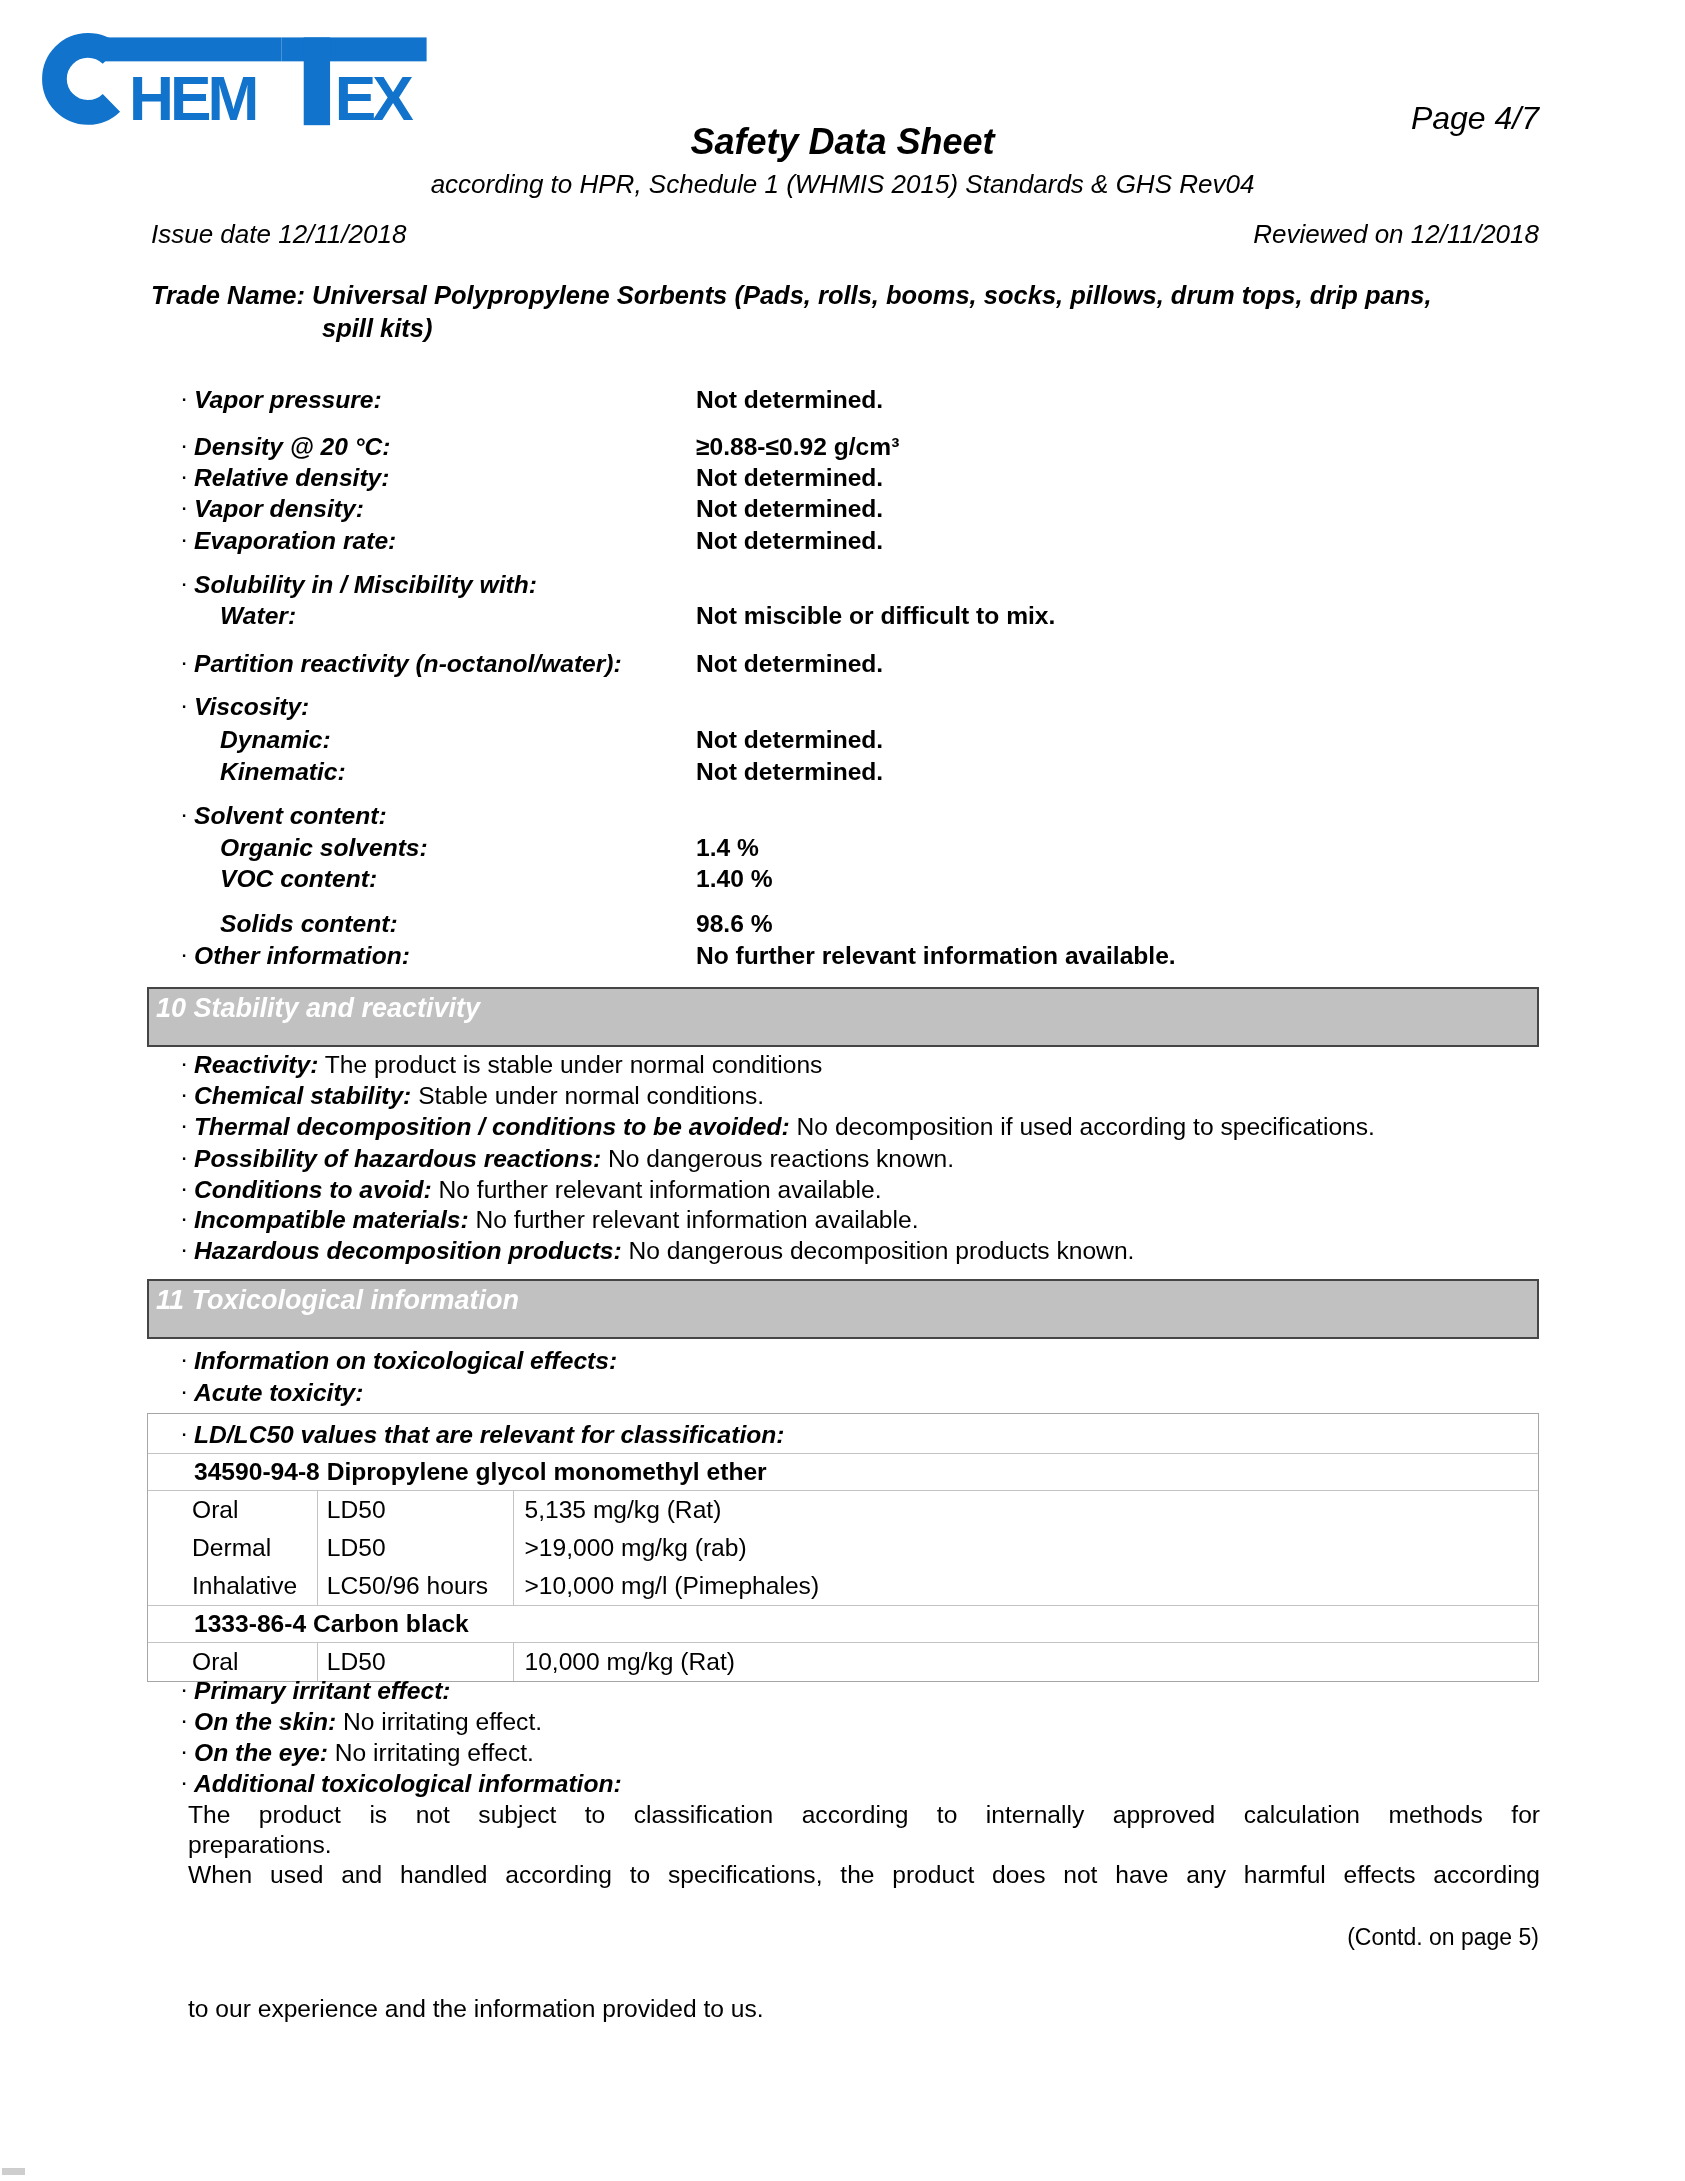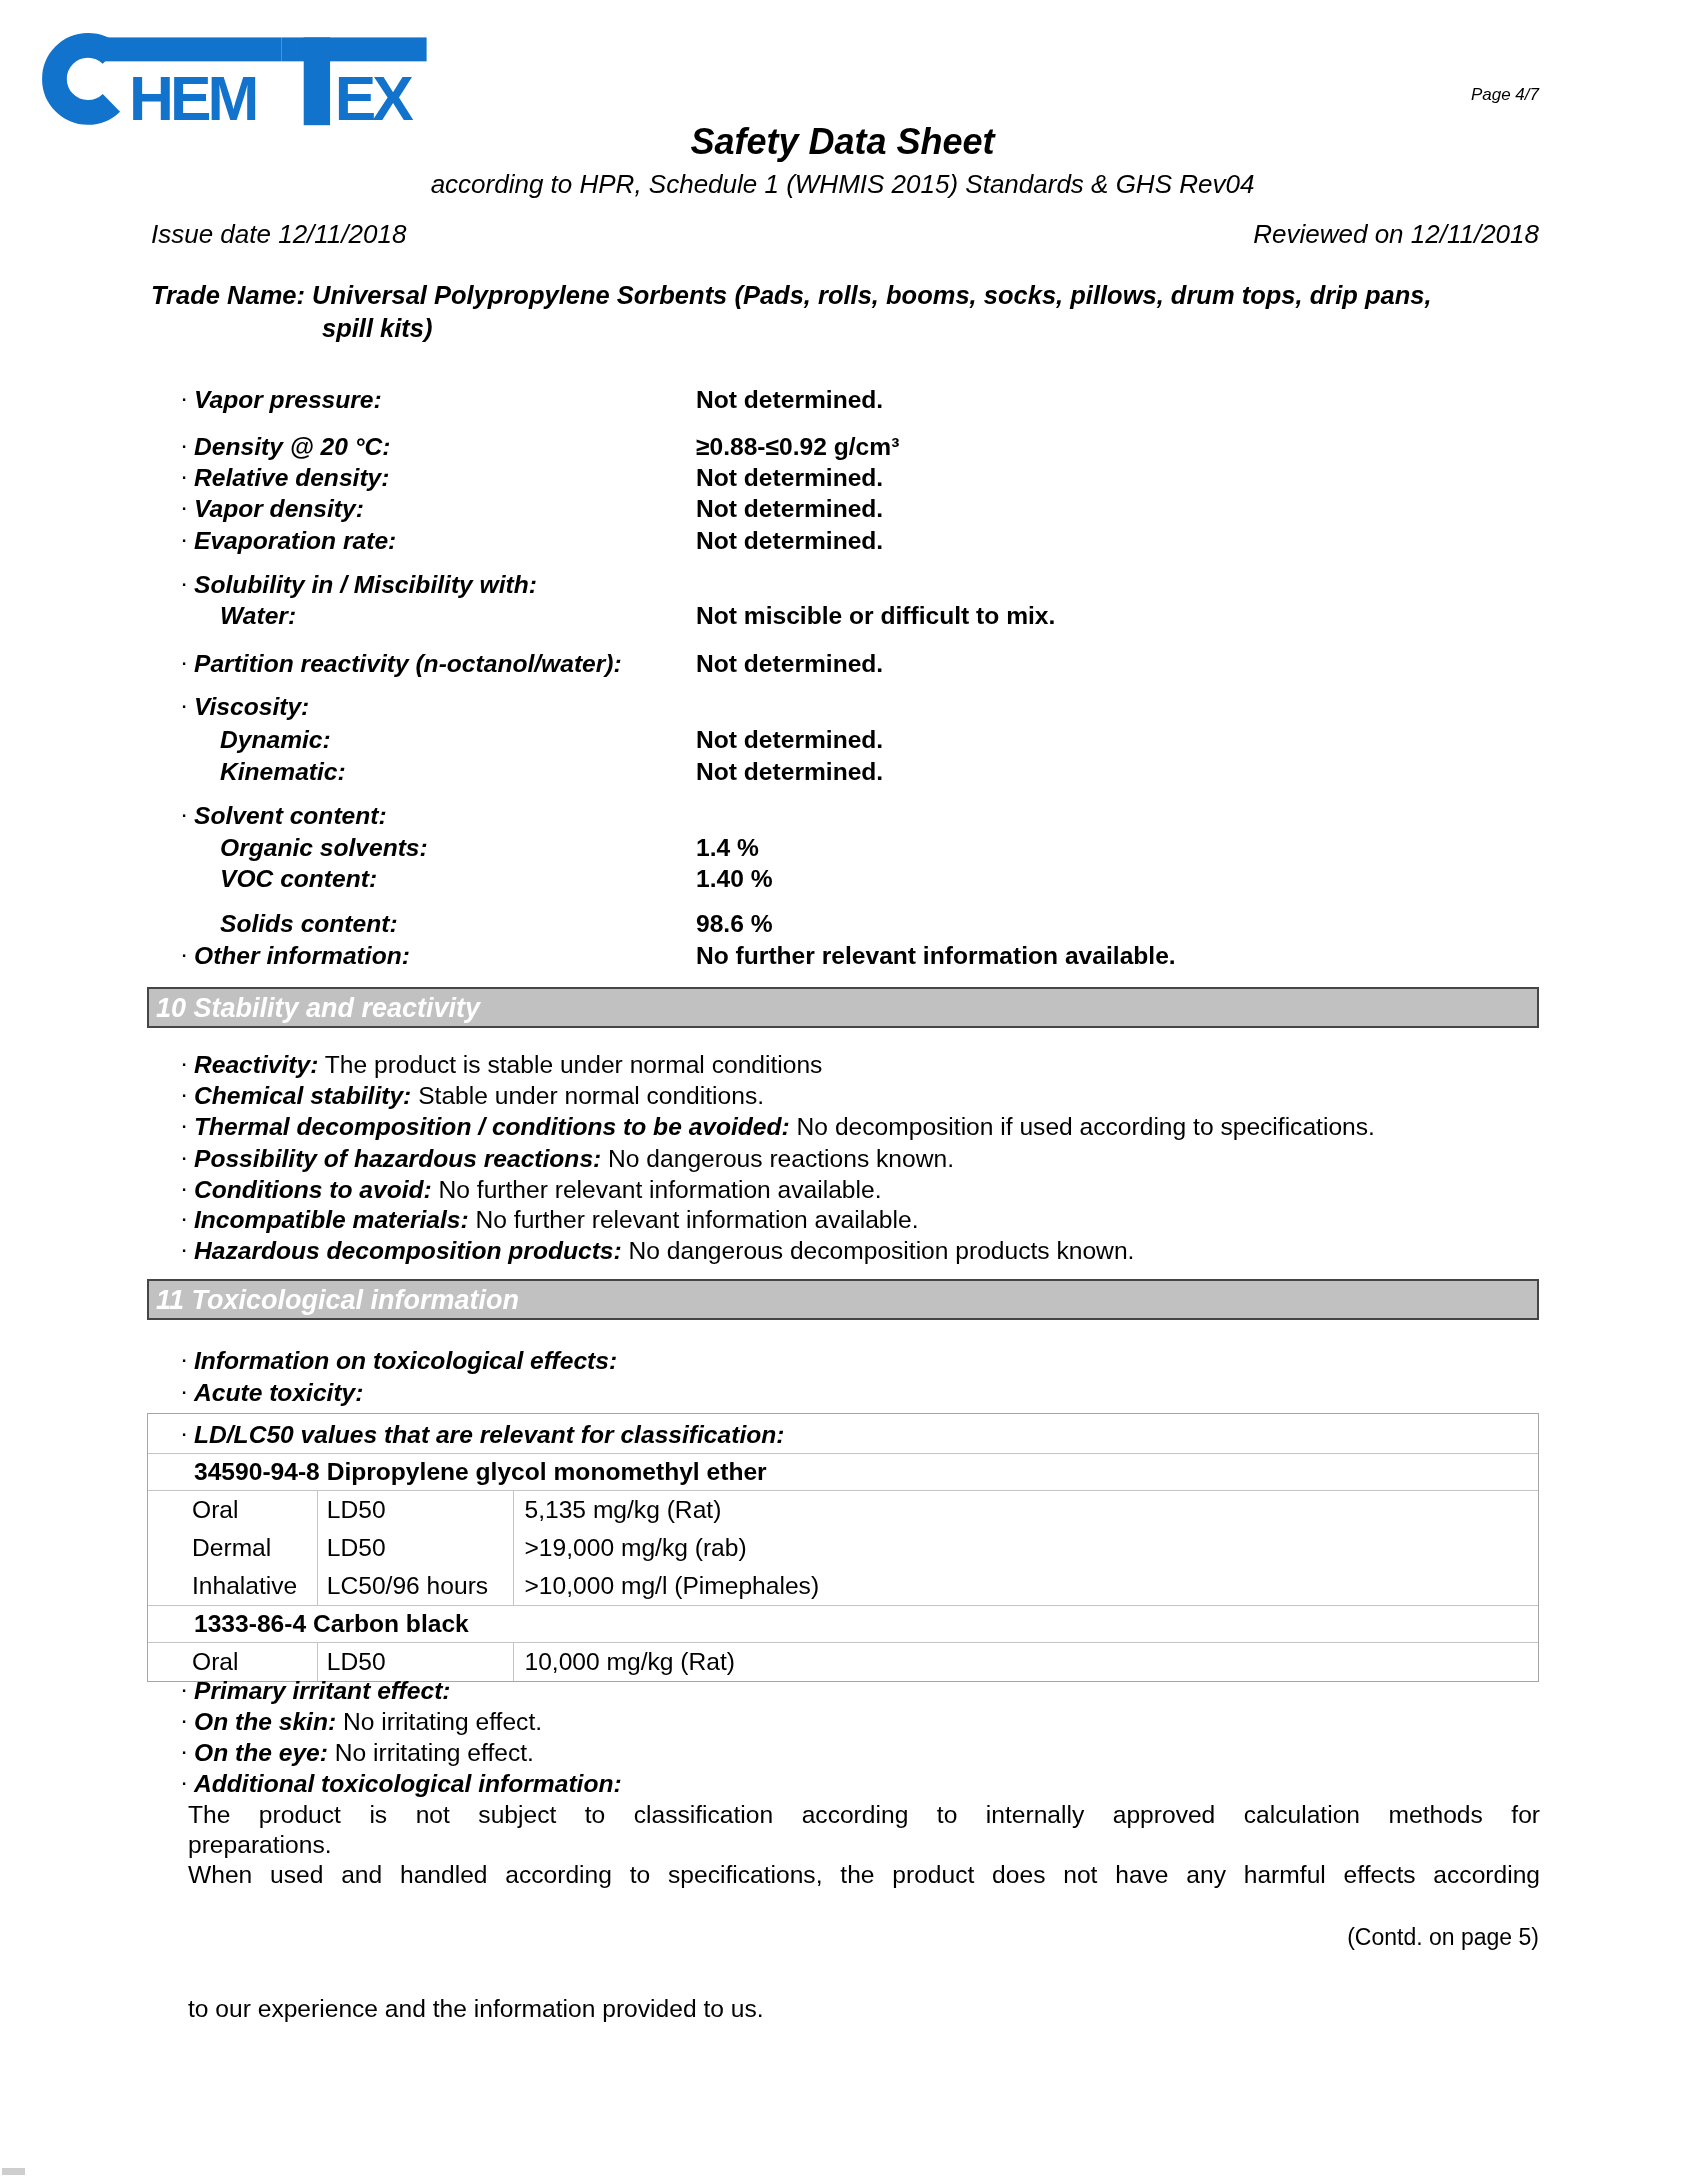--- a/index.html
+++ b/index.html
@@ -2,42 +2,42 @@
 <html style="font-size:14px"><head>
 <meta charset="utf-8">
 <style>
   html,body { margin:0; padding:0; background:#ffffff; }
   .page {
     position:relative; width:1685px; height:2181px; background:#ffffff;
     font-family:"Liberation Sans", sans-serif; color:#000; overflow:hidden;
   }
   
   .logo { position:absolute; left:38px; top:26px; width:391px; height:109px; }
-  .pageno { position:absolute; top:85px; right:146px; font-size:17px; font-style:italic; }
+  .pageno { position:absolute; top:100px; right:146px; font-size:32px; font-style:italic; }
   .doctitle { position:absolute; top:121px; left:0; width:100%; text-align:center;
     font-size:36px; font-weight:bold; font-style:italic; }
   .subtitle { position:absolute; top:169px; left:0; width:100%; text-align:center;
     font-size:26px; font-style:italic; }
   .issue  { position:absolute; top:219px; left:151px;  font-size:26px; font-style:italic; }
   .review { position:absolute; top:219px; right:146px; font-size:26px; font-style:italic; }
   .tradename { position:absolute; top:279px; left:151px; width:1369px;
     font-size:25.5px; font-weight:bold; font-style:italic; line-height:33px; }
   .tradename .l2 { padding-left:171px; }
   
   .prow { position:absolute; left:147px; width:1392px; height:30px; font-size:24.6px; }
   .prow .lbl { font-weight:bold; font-style:italic; margin-left:47px; }
   .prow.sub .lbl { margin-left:73px; }
   .prow.blt::before { content:"·"; position:absolute; left:33px; top:-1.8px; font-size:24.6px; }
   .prow .val { position:absolute; left:549px; top:0; font-weight:bold; font-style:normal; }
   .lrow { position:absolute; left:147px; width:1392px; height:30px; font-size:24.6px; }
   .lrow::before { content:"·"; position:absolute; left:33px; top:-1.8px; }
   .lrow .lbl { font-weight:bold; font-style:italic; margin-left:47px; }
   .lrow .txt { font-weight:normal; font-style:normal; }
   
-  .secbar { position:absolute; left:147px; width:1392px; height:41px; box-sizing:border-box;
+  .secbar { position:absolute; left:147px; width:1392px; height:60px; box-sizing:border-box;
     background:#c1c1c1; border:2.6px solid #454545; color:#ffffff;
     font-size:27px; font-weight:bold; font-style:italic; line-height:38px; padding-left:7px; }
   
   .toxtable { position:absolute; left:147px; top:1413px; width:1392px; box-sizing:border-box;
     border:1.8px solid #a6a6a6; background:#fff; font-size:24.6px; }
   .tt-head { position:relative; height:40px; border-bottom:1.8px solid #c4c4c4;
     box-sizing:border-box; padding-top:7px; }
   .tt-head::before { content:"·"; position:absolute; left:32px; top:5.3px; }
   .tt-head .lbl { font-weight:bold; font-style:italic; margin-left:46px; }
   .tt-band { height:37px; border-bottom:1.8px solid #c4c4c4; box-sizing:border-box;

